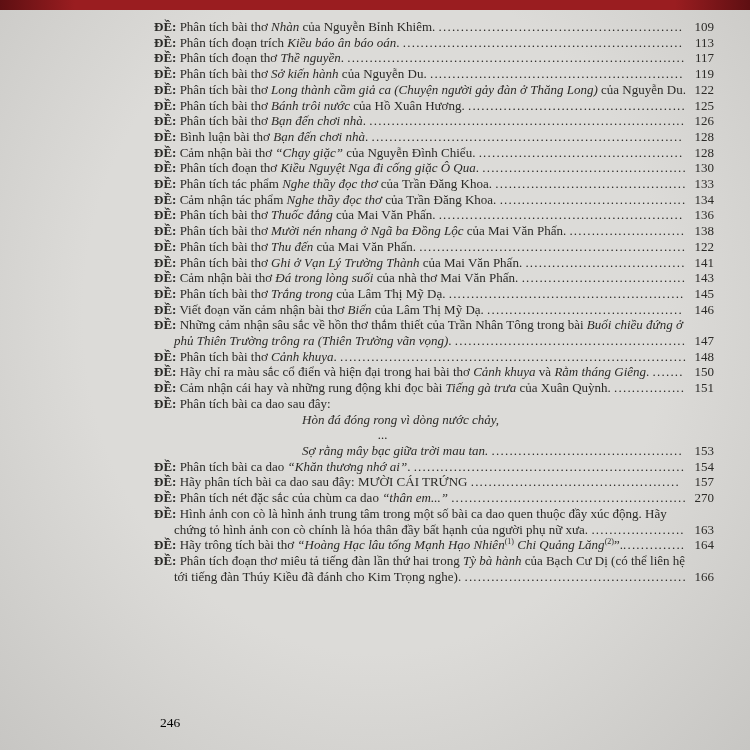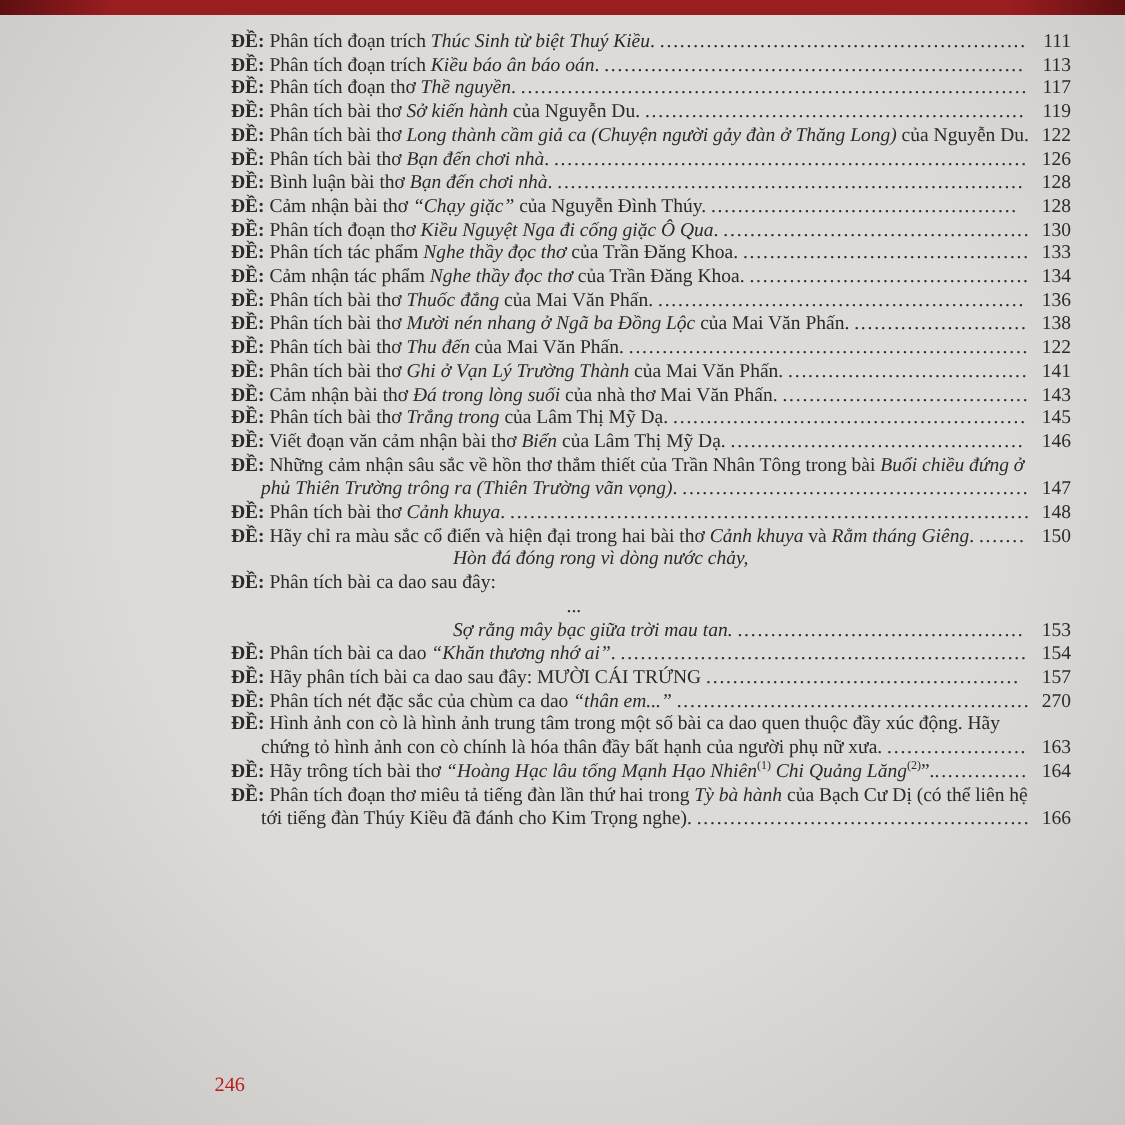--- a/index.html
+++ b/index.html
@@ -20,52 +20,54 @@
   }
   .toc-row { position:relative; padding-left:20px; padding-right:26px; text-indent:-20px; }
   .lab { font-weight:bold; }
   .it { font-style:italic; }
   .bd { font-weight:normal; }
   sup { font-size:8px; line-height:0; }
   .dots { letter-spacing:1.2px; }
   .page { position:absolute; right:0; bottom:0; text-indent:0; }
   .verse { padding-left:148px; text-indent:0; }
   .verse-center { padding-left:224px; }
-  .footer-page { position:absolute; left:143px; top:715px; font-size:13.5px; color:#b91c1c; }
+  .footer-page { position:absolute; left:160px; top:715px; font-size:13.5px; color:#000000; }
 </style>
 </head>
 <body>
 
 <div class="top-band"></div>
 
 <div class="page-content">
   <div>
-      <div class="toc-row"><span class="row-text"><span class="lab">ĐỀ:</span> <span>Phân tích đoạn trích </span><span class="it">Thúc Sinh từ biệt Thuý Kiều</span><span>. </span><span class="dots">.......................................................</span></span><span class="page">111</span></div>
+      <div class="toc-row"><span class="row-text"><span class="lab">ĐỀ:</span> <span>Phân tích bài thơ </span><span class="it">Nhàn</span><span> của Nguyễn Bỉnh Khiêm. </span><span class="dots">.......................................................</span></span><span class="page">109</span></div>
       <div class="toc-row"><span class="row-text"><span class="lab">ĐỀ:</span> <span>Phân tích đoạn trích </span><span class="it">Kiều báo ân báo oán</span><span>. </span><span class="dots">...............................................................</span></span><span class="page">113</span></div>
       <div class="toc-row"><span class="row-text"><span class="lab">ĐỀ:</span> <span>Phân tích đoạn thơ </span><span class="it">Thề nguyền</span><span>. </span><span class="dots">............................................................................</span></span><span class="page">117</span></div>
       <div class="toc-row"><span class="row-text"><span class="lab">ĐỀ:</span> <span>Phân tích bài thơ </span><span class="it">Sở kiến hành</span><span> của Nguyễn Du. </span><span class="dots">.........................................................</span></span><span class="page">119</span></div>
       <div class="toc-row"><span class="row-text"><span class="lab">ĐỀ:</span> <span>Phân tích bài thơ </span><span class="it">Long thành cầm giả ca (Chuyện người gảy đàn ở Thăng Long)</span><span> của Nguyễn Du. </span><span class="dots"></span></span><span class="page">122</span></div>
+      <div class="toc-row"><span class="row-text"><span class="lab">ĐỀ:</span> <span>Phân tích bài thơ </span><span class="it">Bánh trôi nước</span><span> của Hồ Xuân Hương. </span><span class="dots">.................................................</span></span><span class="page">125</span></div>
       <div class="toc-row"><span class="row-text"><span class="lab">ĐỀ:</span> <span>Phân tích bài thơ </span><span class="it">Bạn đến chơi nhà</span><span>. </span><span class="dots">.......................................................................</span></span><span class="page">126</span></div>
       <div class="toc-row"><span class="row-text"><span class="lab">ĐỀ:</span> <span>Bình luận bài thơ </span><span class="it">Bạn đến chơi nhà</span><span>. </span><span class="dots">......................................................................</span></span><span class="page">128</span></div>
-      <div class="toc-row"><span class="row-text"><span class="lab">ĐỀ:</span> <span>Cảm nhận bài thơ </span><span class="it">“Chạy giặc”</span><span> của Nguyễn Đình Thúy. </span><span class="dots">..............................................</span></span><span class="page">128</span></div>
+      <div class="toc-row"><span class="row-text"><span class="lab">ĐỀ:</span> <span>Cảm nhận bài thơ </span><span class="it">“Chạy giặc”</span><span> của Nguyễn Đình Chiểu. </span><span class="dots">..............................................</span></span><span class="page">128</span></div>
       <div class="toc-row"><span class="row-text"><span class="lab">ĐỀ:</span> <span>Phân tích đoạn thơ </span><span class="it">Kiều Nguyệt Nga đi cống giặc Ô Qua</span><span>. </span><span class="dots">..............................................</span></span><span class="page">130</span></div>
       <div class="toc-row"><span class="row-text"><span class="lab">ĐỀ:</span> <span>Phân tích tác phẩm </span><span class="it">Nghe thầy đọc thơ</span><span> của Trần Đăng Khoa. </span><span class="dots">...........................................</span></span><span class="page">133</span></div>
       <div class="toc-row"><span class="row-text"><span class="lab">ĐỀ:</span> <span>Cảm nhận tác phẩm </span><span class="it">Nghe thầy đọc thơ</span><span> của Trần Đăng Khoa. </span><span class="dots">..........................................</span></span><span class="page">134</span></div>
       <div class="toc-row"><span class="row-text"><span class="lab">ĐỀ:</span> <span>Phân tích bài thơ </span><span class="it">Thuốc đắng</span><span> của Mai Văn Phấn. </span><span class="dots">.......................................................</span></span><span class="page">136</span></div>
       <div class="toc-row"><span class="row-text"><span class="lab">ĐỀ:</span> <span>Phân tích bài thơ </span><span class="it">Mười nén nhang ở Ngã ba Đồng Lộc</span><span> của Mai Văn Phấn. </span><span class="dots">..........................</span></span><span class="page">138</span></div>
       <div class="toc-row"><span class="row-text"><span class="lab">ĐỀ:</span> <span>Phân tích bài thơ </span><span class="it">Thu đến</span><span> của Mai Văn Phấn. </span><span class="dots">............................................................</span></span><span class="page">122</span></div>
       <div class="toc-row"><span class="row-text"><span class="lab">ĐỀ:</span> <span>Phân tích bài thơ </span><span class="it">Ghi ở Vạn Lý Trường Thành</span><span> của Mai Văn Phấn. </span><span class="dots">....................................</span></span><span class="page">141</span></div>
       <div class="toc-row"><span class="row-text"><span class="lab">ĐỀ:</span> <span>Cảm nhận bài thơ </span><span class="it">Đá trong lòng suối</span><span> của nhà thơ Mai Văn Phấn. </span><span class="dots">.....................................</span></span><span class="page">143</span></div>
       <div class="toc-row"><span class="row-text"><span class="lab">ĐỀ:</span> <span>Phân tích bài thơ </span><span class="it">Trắng trong</span><span> của Lâm Thị Mỹ Dạ. </span><span class="dots">.....................................................</span></span><span class="page">145</span></div>
       <div class="toc-row"><span class="row-text"><span class="lab">ĐỀ:</span> <span>Viết đoạn văn cảm nhận bài thơ </span><span class="it">Biển</span><span> của Lâm Thị Mỹ Dạ. </span><span class="dots">............................................</span></span><span class="page">146</span></div>
       <div class="toc-row"><span class="row-text"><span class="lab">ĐỀ:</span> <span>Những cảm nhận sâu sắc về hồn thơ thắm thiết của Trần Nhân Tông trong bài </span><span class="it">Buổi chiều đứng ở phủ Thiên Trường trông ra (Thiên Trường vãn vọng)</span><span>. </span><span class="dots">....................................................</span></span><span class="page">147</span></div>
       <div class="toc-row"><span class="row-text"><span class="lab">ĐỀ:</span> <span>Phân tích bài thơ </span><span class="it">Cảnh khuya</span><span>. </span><span class="dots">..............................................................................</span></span><span class="page">148</span></div>
       <div class="toc-row"><span class="row-text"><span class="lab">ĐỀ:</span> <span>Hãy chỉ ra màu sắc cổ điển và hiện đại trong hai bài thơ </span><span class="it">Cảnh khuya</span><span> và </span><span class="it">Rằm tháng Giêng</span><span>. </span><span class="dots">.......</span></span><span class="page">150</span></div>
+      <div class="toc-row"><span class="row-text"><span class="lab">ĐỀ:</span> <span>Cảm nhận cái hay và những rung động khi đọc bài </span><span class="it">Tiếng gà trưa</span><span> của Xuân Quỳnh. </span><span class="dots">................</span></span><span class="page">151</span></div>
+      <div class="toc-row"><span class="row-text"><span class="lab">ĐỀ:</span> <span>Phân tích bài ca dao sau đây:</span></span></div>
       <div class="toc-row verse"><span class="row-text"><span class="it">Hòn đá đóng rong vì dòng nước chảy,</span></span></div>
-      <div class="toc-row"><span class="row-text"><span class="lab">ĐỀ:</span> <span>Phân tích bài ca dao sau đây:</span></span></div>
       <div class="toc-row verse verse-center"><span class="row-text"><span class="it">...</span></span></div>
       <div class="toc-row verse"><span class="row-text"><span class="it">Sợ rằng mây bạc giữa trời mau tan. </span><span class="dots">...........................................</span></span><span class="page">153</span></div>
       <div class="toc-row"><span class="row-text"><span class="lab">ĐỀ:</span> <span>Phân tích bài ca dao </span><span class="it">“Khăn thương nhớ ai”</span><span>. </span><span class="dots">.............................................................</span></span><span class="page">154</span></div>
       <div class="toc-row"><span class="row-text"><span class="lab">ĐỀ:</span> <span>Hãy phân tích bài ca dao sau đây: </span><span class="bd">MƯỜI CÁI TRỨNG</span><span> </span><span class="dots">...............................................</span></span><span class="page">157</span></div>
       <div class="toc-row"><span class="row-text"><span class="lab">ĐỀ:</span> <span>Phân tích nét đặc sắc của chùm ca dao </span><span class="it">“thân em...”</span><span> </span><span class="dots">.....................................................</span></span><span class="page">270</span></div>
       <div class="toc-row"><span class="row-text"><span class="lab">ĐỀ:</span> <span>Hình ảnh con cò là hình ảnh trung tâm trong một số bài ca dao quen thuộc đầy xúc động. Hãy chứng tỏ hình ảnh con cò chính là hóa thân đầy bất hạnh của người phụ nữ xưa. </span><span class="dots">.....................</span></span><span class="page">163</span></div>
       <div class="toc-row"><span class="row-text"><span class="lab">ĐỀ:</span> <span>Hãy trông tích bài thơ </span><span class="it">“Hoàng Hạc lâu tống Mạnh Hạo Nhiên</span><sup>(1)</sup><span class="it"> Chi Quảng Lăng</span><sup>(2)</sup><span>”.</span><span class="dots">..............</span></span><span class="page">164</span></div>
       <div class="toc-row"><span class="row-text"><span class="lab">ĐỀ:</span> <span>Phân tích đoạn thơ miêu tả tiếng đàn lần thứ hai trong </span><span class="it">Tỳ bà hành</span><span> của Bạch Cư Dị (có thể liên hệ tới tiếng đàn Thúy Kiều đã đánh cho Kim Trọng nghe). </span><span class="dots">..................................................</span></span><span class="page">166</span></div>
     </div>
 </div>

